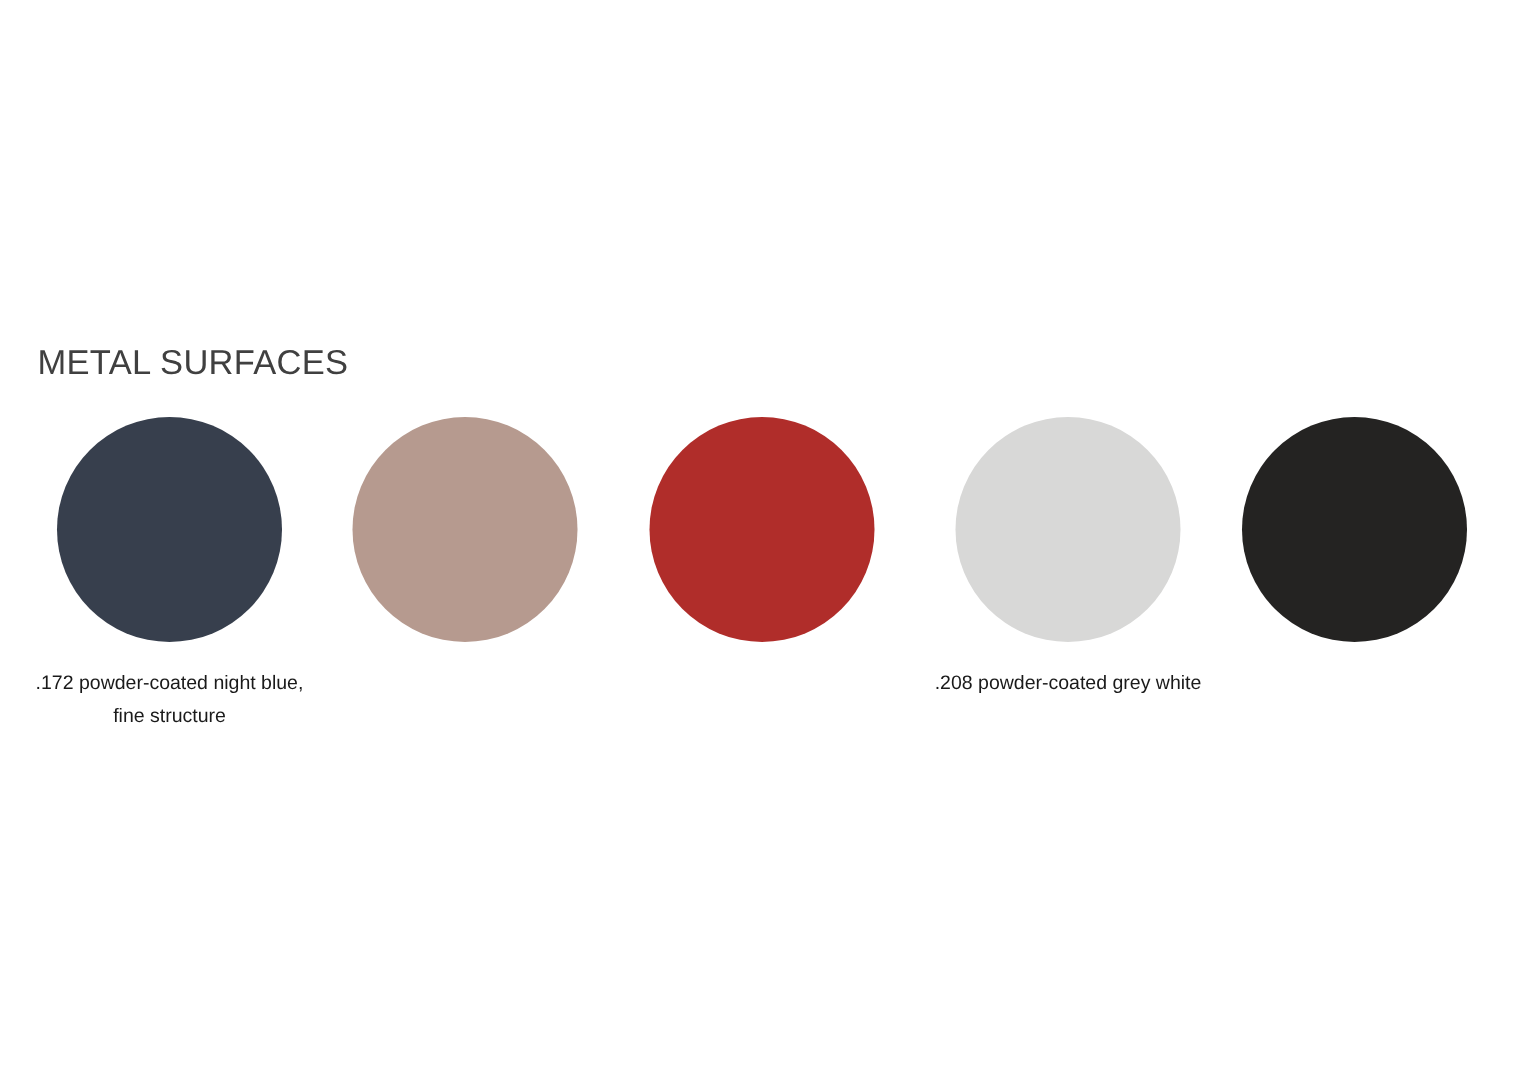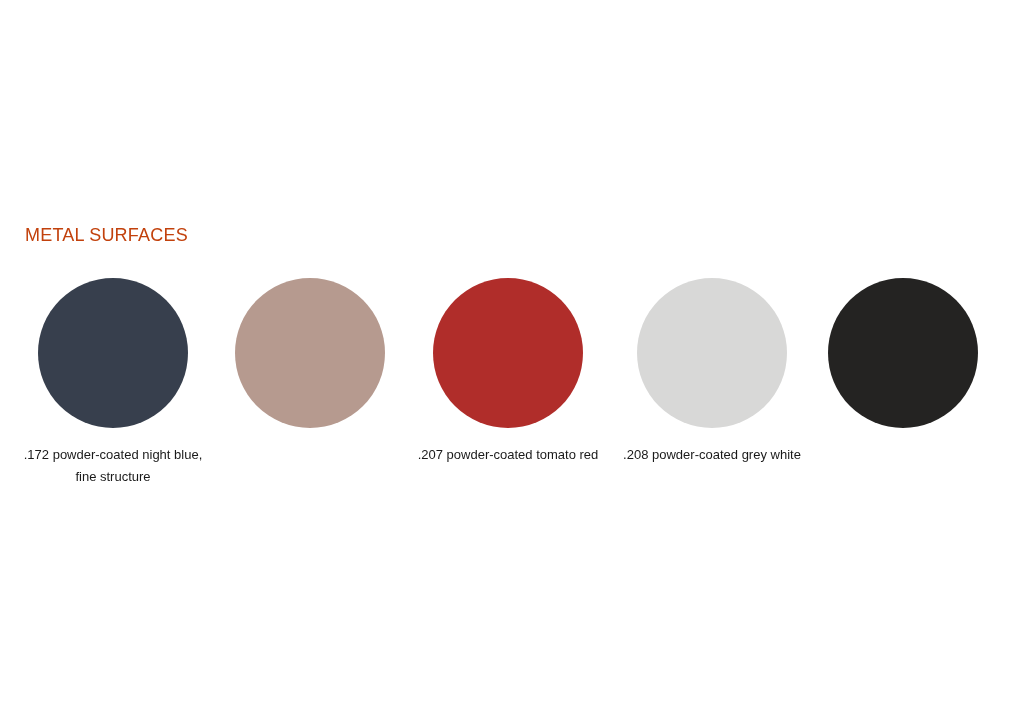--- a/index.html
+++ b/index.html
@@ -21,25 +21,25 @@
     position: absolute;
     inset: 0;
     background: #ffffff;
   }
 
   
   .section-heading {
     position: absolute;
     left: 25px;
     top: 214px;
-    font-size: 18px;
+    font-size: 23px;
     font-weight: 400;
     line-height: 1.1;
     letter-spacing: 0.2px;
-    color: #c2410c;
+    color: #404040;
     white-space: nowrap;
   }
 
   
   .swatch-row {
     position: absolute;
     left: 0;
     top: 278px;
     width: 1012px;
     height: 220px;
@@ -90,21 +90,20 @@
       <div class="swatch-disc" style="background-color: rgb(55, 63, 77);"></div>
       <div class="swatch-caption">.172 powder-coated night blue, fine structure</div>
     </div>
 
     <div class="swatch-item pos-1">
       <div class="swatch-disc" style="background-color: rgb(182, 154, 143);"></div>
     </div>
 
     <div class="swatch-item pos-2">
       <div class="swatch-disc" style="background-color: rgb(176, 45, 42);"></div>
-      <div class="swatch-caption">.207 powder-coated tomato red</div>
     </div>
 
     <div class="swatch-item pos-3">
       <div class="swatch-disc" style="background-color: rgb(216, 216, 215);"></div>
       <div class="swatch-caption">.208 powder-coated grey white</div>
     </div>
 
     <div class="swatch-item pos-4">
       <div class="swatch-disc" style="background-color: rgb(36, 35, 34);"></div>
     </div>

